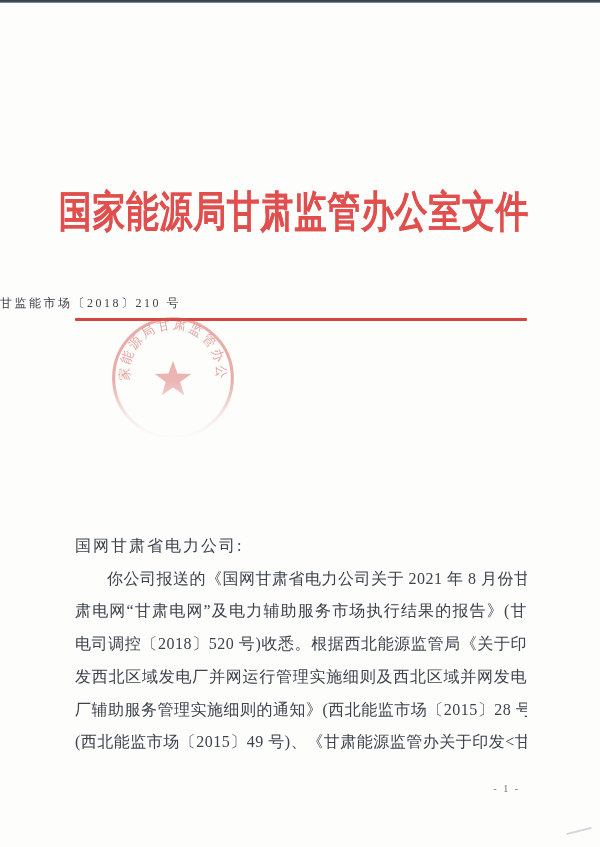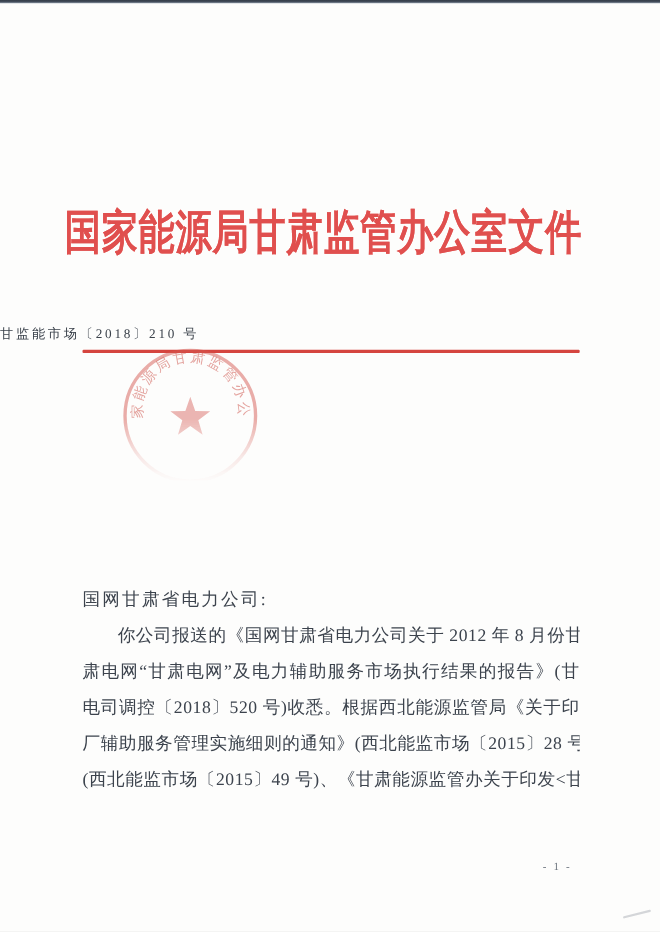--- a/index.html
+++ b/index.html
@@ -105,23 +105,24 @@
     <circle cx="70" cy="70" r="62" fill="none" stroke="#d4554e" stroke-width="3.2" opacity="0.62"></circle>
     <polygon points="70,52 74.7,65.4 88.9,65.7 77.6,74.3 81.7,87.9 70,79.8 58.3,87.9 62.4,74.3 51.1,65.7 65.3,65.4" fill="#d4554e" opacity="0.55"></polygon>
     <text font-size="13.5" fill="#cf5a52" opacity="0.7" letter-spacing="2.5" font-family="Liberation Serif, DejaVu Serif, serif">
       <textPath href="#sealArc" startOffset="50%" text-anchor="middle">国家能源局甘肃监管办公室</textPath>
     </text>
   </svg>
 
 
   <div class="body-block">
     <div class="salutation">国网甘肃省电力公司:</div>
-    <div class="body-line indent">你公司报送的《国网甘肃省电力公司关于 2012 年 8 月份甘</div>
+    <div class="body-line indent">你公司报送的《国网甘肃省电力公司关于 2021 年 8 月份甘</div>
     <div class="body-line">肃电网“甘肃电网”及电力辅助服务市场执行结果的报告》(甘</div>
     <div class="body-line">电司调控〔2018〕520 号)收悉。根据西北能源监管局《关于印</div>
+    <div class="body-line">发西北区域发电厂并网运行管理实施细则及西北区域并网发电</div>
     <div class="body-line">厂辅助服务管理实施细则的通知》(西北能监市场〔2015〕28 号)、</div>
     <div class="body-line">(西北能监市场〔2015〕49 号)、《甘肃能源监管办关于印发&lt;甘</div>
   </div>
 
   <div class="page-number">- 1 -</div>
 
   <div class="corner-artifact"></div>
 
 </div>
 

